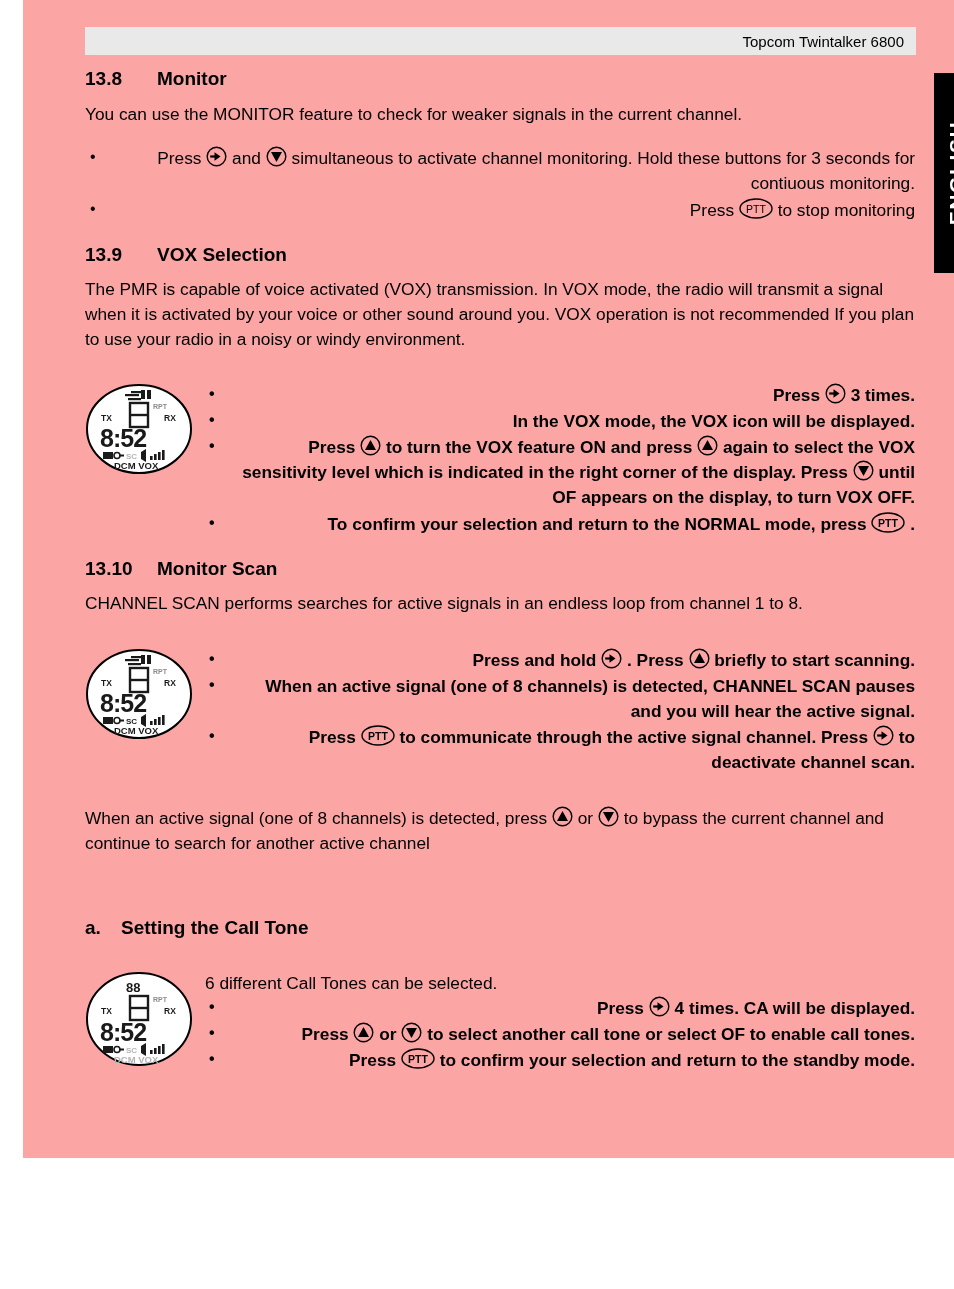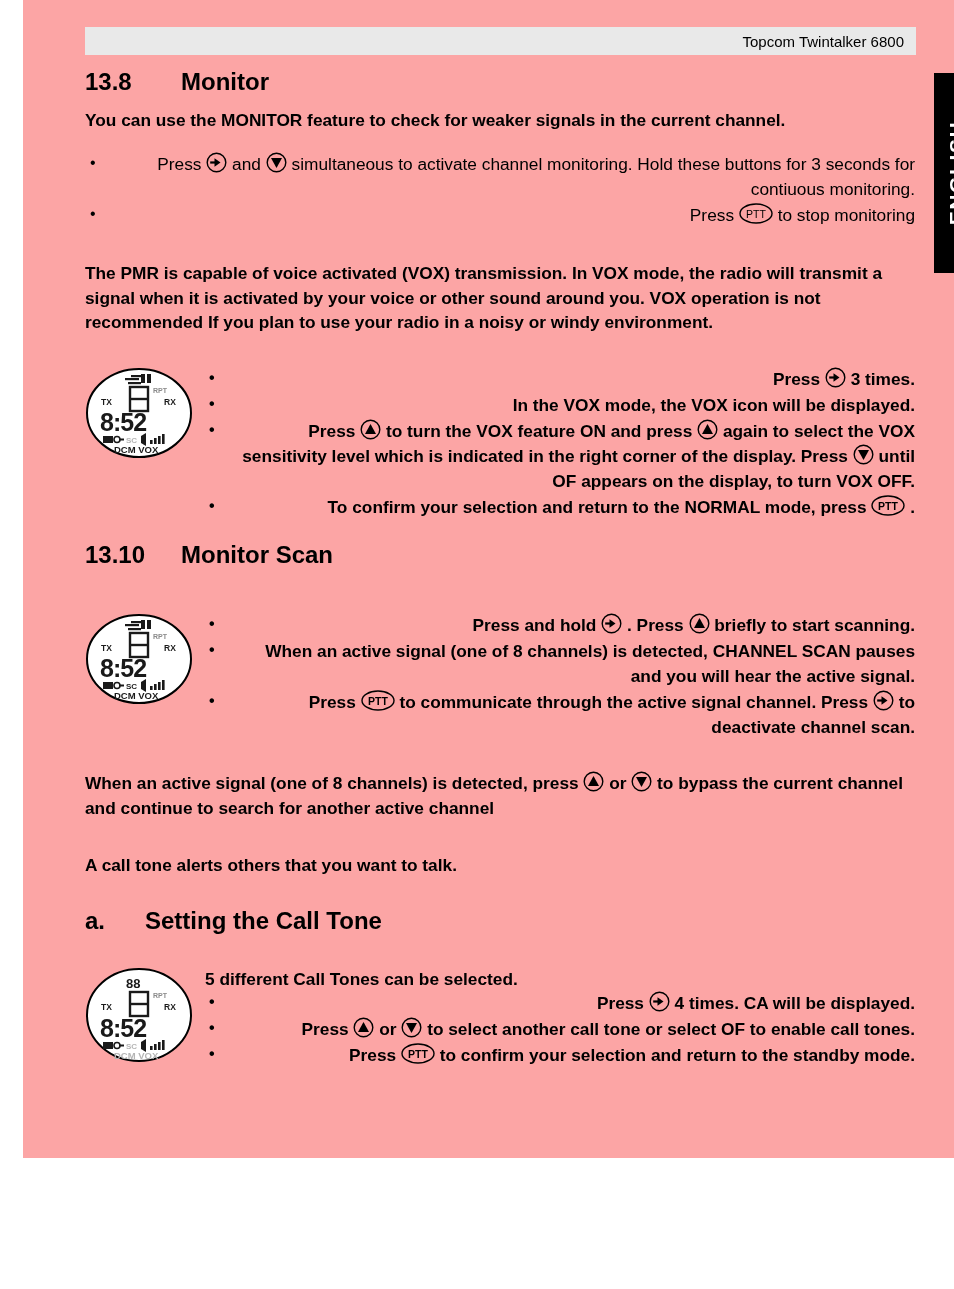--- a/index.html
+++ b/index.html
@@ -64,43 +64,41 @@
 
   
   .content {
     position: absolute;
     left: 62px;
     top: 68px;
     width: 830px;
   }
 
   h2.section-heading {
-    font-size: 24px;
+    font-size: 19px;
     font-weight: bold;
     margin: 0;
     padding: 0;
     line-height: 1.15;
     display: flex;
-    gap: 24px;
   }
   h2.section-heading .sec-num {
     display: inline-block;
     min-width: 72px;
     flex: 0 0 auto;
   }
   h2.section-heading.wide .sec-num {
     min-width: 72px;
   }
 
   p.body-text {
     font-size: 17.3px;
     line-height: 1.42;
     margin: 0;
     padding: 0;
-    font-weight: bold;
   }
 
   ul.bullets {
     list-style: none;
     margin: 0;
     padding: 0;
     text-align: right;
   }
   ul.bullets > li {
     position: relative;
@@ -202,20 +200,24 @@
               </g>
             </svg></span> simultaneous to activate channel monitoring. Hold these buttons for 3 seconds for contiuous monitoring.</li>
         <li>Press <span class="ibtn"><svg width="34" height="21" viewBox="0 0 34 21">
               <ellipse cx="17" cy="10.5" rx="16" ry="9.5" fill="none" stroke="#000" stroke-width="1.4"></ellipse>
               <text x="17" y="14.5" text-anchor="middle" font-family="'Liberation Sans',sans-serif" font-size="10.5" fill="#000">PTT</text>
             </svg></span> to stop monitoring</li>
       </ul>
 
     <div class="spacer-md"></div>
 
+    <h2 class="section-heading">
+      <span class="sec-num">13.9</span>
+      <span>VOX Selection</span>
+    </h2>
     <div class="spacer-sm"></div>
     <p class="body-text">The PMR is capable of voice activated (VOX) transmission. In VOX mode, the radio will transmit a signal when it is activated by your voice or other sound around you. VOX operation is not recommended If you plan to use your radio in a noisy or windy environment.</p>
     <div class="spacer-lg"></div>
 
     <div class="fig-row">
       <div class="fig-cell">
         <svg class="lcd" width="108" height="92" viewBox="0 0 108 92" aria-hidden="true">
           <ellipse cx="54" cy="46" rx="52" ry="44" fill="#ffffff" stroke="#000000" stroke-width="2"></ellipse>
 
           <g fill="#1a1a1a">
@@ -289,20 +291,21 @@
       </div>
     </div>
 
     <div class="spacer-md"></div>
 
     <h2 class="section-heading wide">
       <span class="sec-num">13.10</span>
       <span>Monitor Scan</span>
     </h2>
     <div class="spacer-sm"></div>
+    <p class="body-text">CHANNEL SCAN performs searches for active signals in an endless loop from channel 1 to 8.</p>
     <div class="spacer-lg"></div>
 
     <div class="fig-row">
       <div class="fig-cell">
         <svg class="lcd" width="108" height="92" viewBox="0 0 108 92" aria-hidden="true">
           <ellipse cx="54" cy="46" rx="52" ry="44" fill="#ffffff" stroke="#000000" stroke-width="2"></ellipse>
           <g fill="#1a1a1a">
             <rect x="40" y="11" width="14" height="2.2"></rect>
             <rect x="43" y="15" width="13" height="2.2"></rect>
             <rect x="46" y="8" width="12" height="2.2"></rect>
@@ -373,21 +376,20 @@
           </svg></span> or <span class="ibtn"><svg width="21" height="21" viewBox="0 0 21 21">
             <circle cx="10.5" cy="10.5" r="9.3" fill="none" stroke="#000" stroke-width="1.4"></circle>
             <g fill="#000">
               <polygon points="10.5,16 5,6 16,6"></polygon>
             </g>
           </svg></span> to bypass the current channel and continue to search for another active channel</p>
 
     <div class="spacer-md"></div>
 
     <div class="spacer-sm"></div>
-    <p class="body-text">A call tone alerts others that you want to talk.</p>
 
     <div class="spacer-lg"></div>
 
     <h2 class="section-heading">
       <span class="sec-num" style="min-width:36px">a.</span>
       <span>Setting the Call Tone</span>
     </h2>
 
     <div class="spacer-lg"></div>
 
@@ -419,21 +421,21 @@
             <polygon points="56,75 56,82 61,85 61,72"></polygon>
             <rect x="65" y="79" width="2.6" height="4"></rect>
             <rect x="69" y="77" width="2.6" height="6"></rect>
             <rect x="73" y="75" width="2.6" height="8"></rect>
             <rect x="77" y="73" width="2.6" height="10"></rect>
           </g>
           <text x="29" y="92" font-family="'Liberation Sans',sans-serif" font-size="9.5" font-weight="bold" fill="#b5b5b5">DCM VOX</text>
         </svg>
       </div>
       <div class="fig-text">
-        <p class="body-text">5 different Call Tones can be selected.</p>
+        <p class="body-text">6 different Call Tones can be selected.</p>
         <ul class="bullets indented">
             <li>Press <span class="ibtn"><svg width="21" height="21" viewBox="0 0 21 21">
                   <circle cx="10.5" cy="10.5" r="9.3" fill="none" stroke="#000" stroke-width="1.4"></circle>
                   <g fill="#000">
                     <polygon points="14.5,10.5 8.5,6.3 8.5,14.7"></polygon>
                     <rect x="4.2" y="9.4" width="5.2" height="2.2"></rect>
                   </g>
                 </svg></span> 4 times. CA will be displayed.</li>
             <li>Press <span class="ibtn"><svg width="21" height="21" viewBox="0 0 21 21">
                   <circle cx="10.5" cy="10.5" r="9.3" fill="none" stroke="#000" stroke-width="1.4"></circle>

